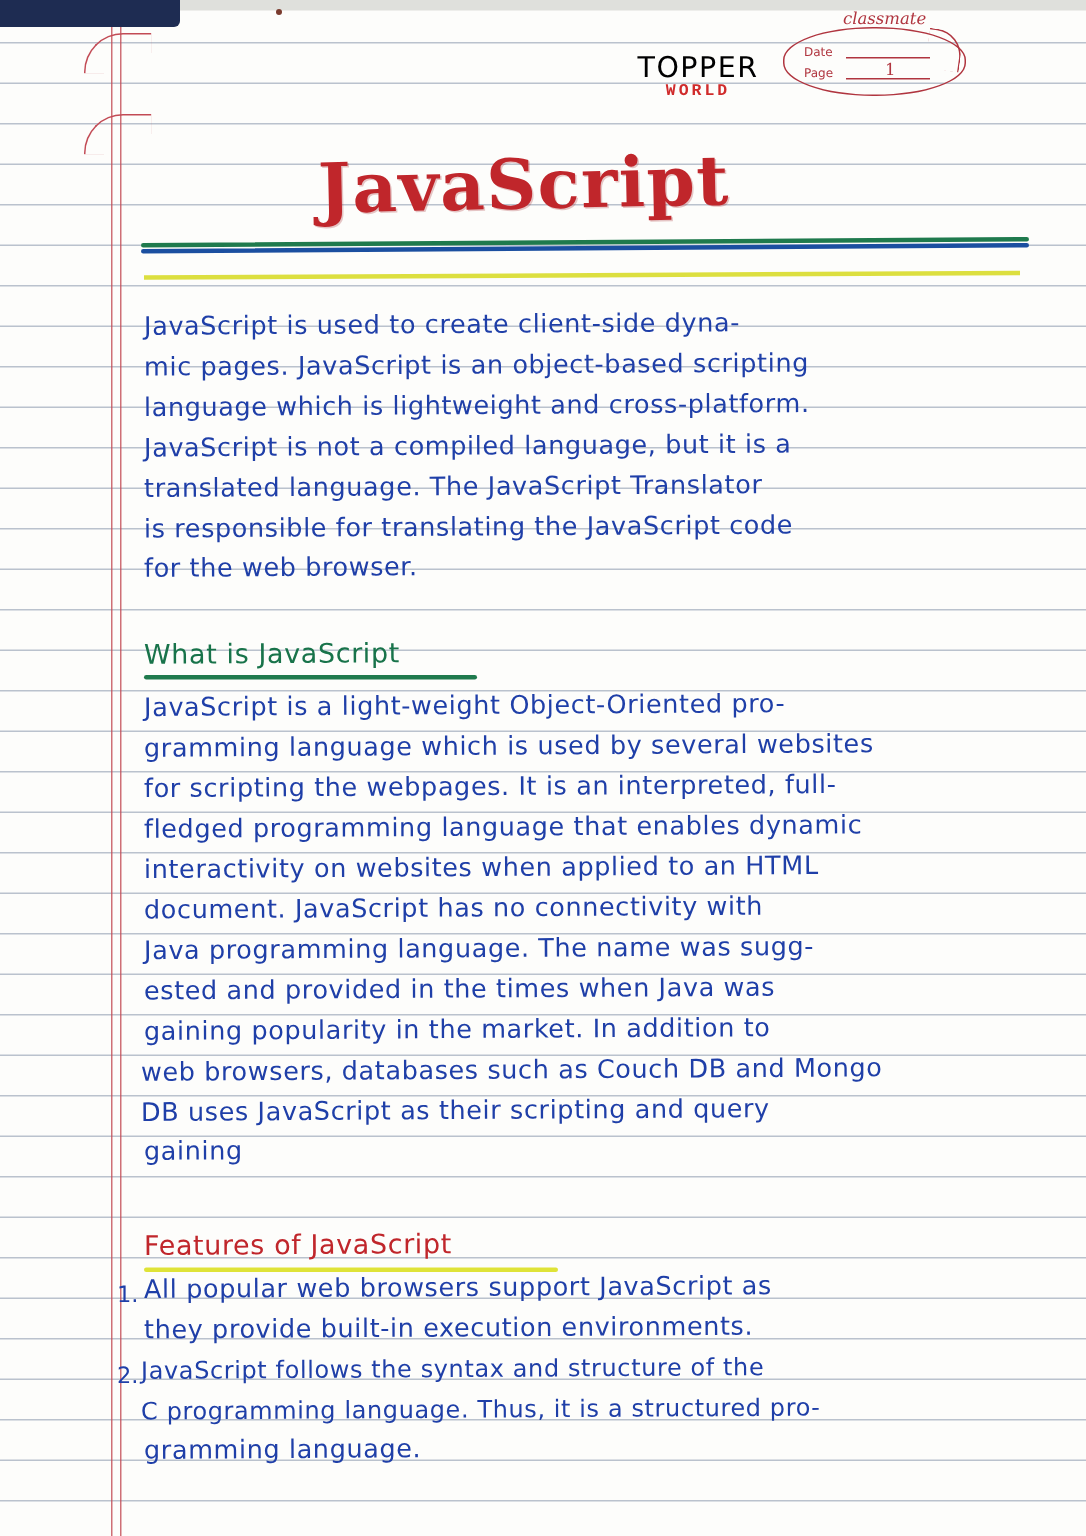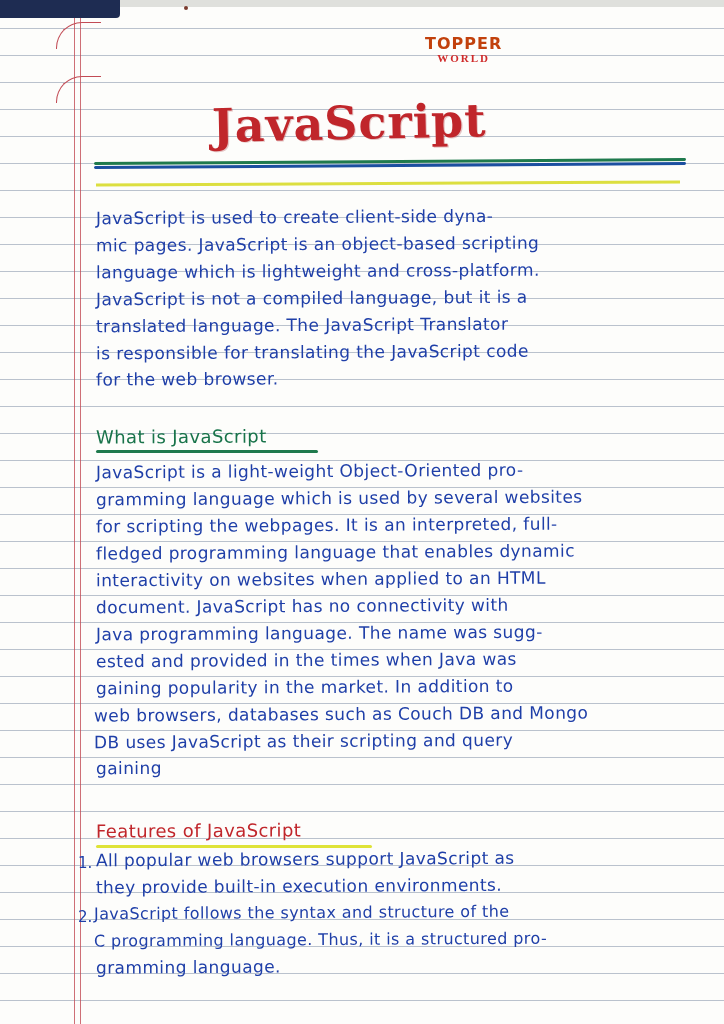--- a/index.html
+++ b/index.html
@@ -79,27 +79,27 @@
   
   .logo {
     position: absolute;
     left: 425px;
     top: 36px;
     text-align: center;
     line-height: 1.05;
   }
   .logo .topper {
     font-family: "DejaVu Sans", sans-serif;
-    font-weight: bold;
-    font-size: 16px;
+    font-weight: normal;
+    font-size: 19px;
     letter-spacing: 1px;
-    color: #c2410c;
+    color: #000000;
   }
   .logo .world {
-    font-family: Liberation Serif, serif;
+    font-family: Liberation Mono, monospace;
     font-weight: bold;
     font-size: 11px;
     letter-spacing: 2px;
     color: #d02b2b;
   }
 
   
   .stamp {
     position: absolute;
     left: 522px;
@@ -279,20 +279,30 @@
 
   <div class="binding-right"></div>
   <div class="binding-left"></div>
   <div class="speck"></div>
 
   <div class="logo">
     <div class="topper">TOPPER</div>
     <div class="world">WORLD</div>
   </div>
 
+  <div class="stamp">
+    <div class="oval"></div>
+    <div class="swoosh"></div>
+    <div class="brand">classmate</div>
+    <div class="f-label f-date">Date</div>
+    <div class="f-label f-page">Page</div>
+    <div class="f-line date"></div>
+    <div class="f-line page"></div>
+    <div class="pageno">1</div>
+  </div>
 
   <div class="title">JavaScript</div>
   <div class="ul-green"></div>
   <div class="ul-blue"></div>
   <div class="ul-yellow"></div>
 
   <div class="hand blue para-line" style="left:96px; top:207px">JavaScript is used to create client-side dyna-</div>
   <div class="hand blue para-line" style="left:96px; top:234px">mic pages. JavaScript is an object-based scripting</div>
   <div class="hand blue para-line" style="left:96px; top:261px">language which is lightweight and cross-platform.</div>
   <div class="hand blue para-line" style="left:96px; top:288px">JavaScript is not a compiled language, but it is a</div>

